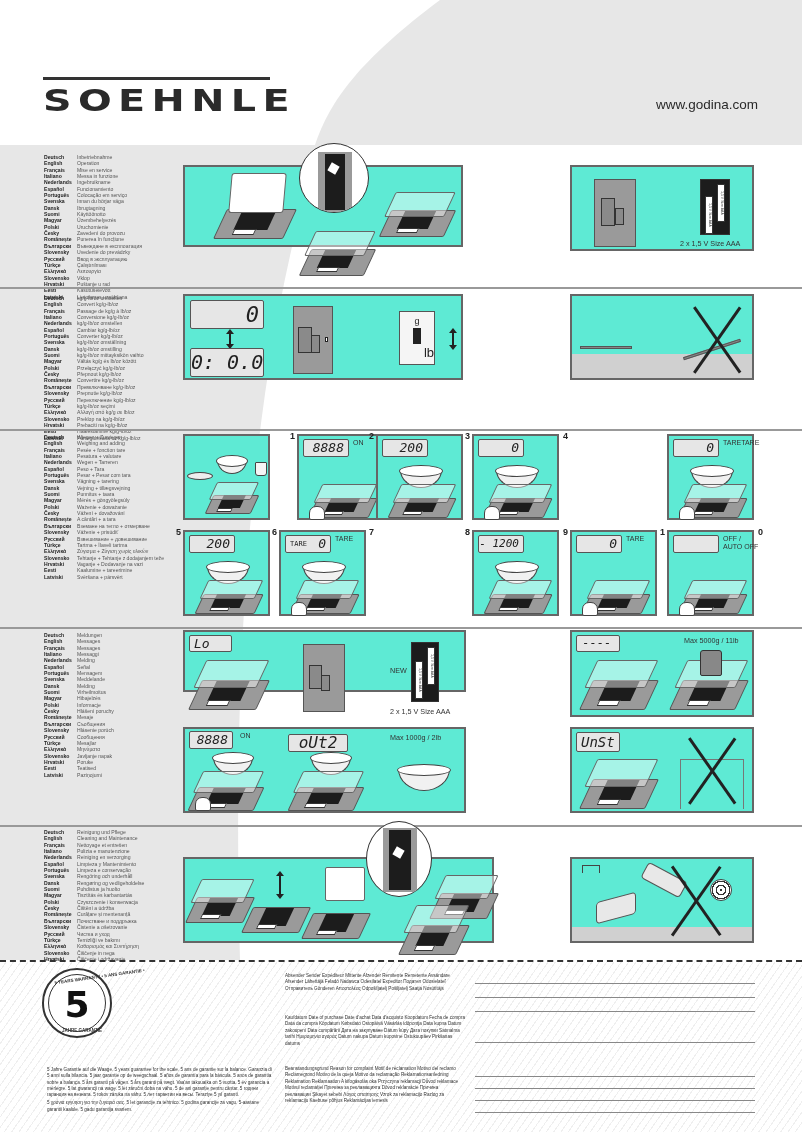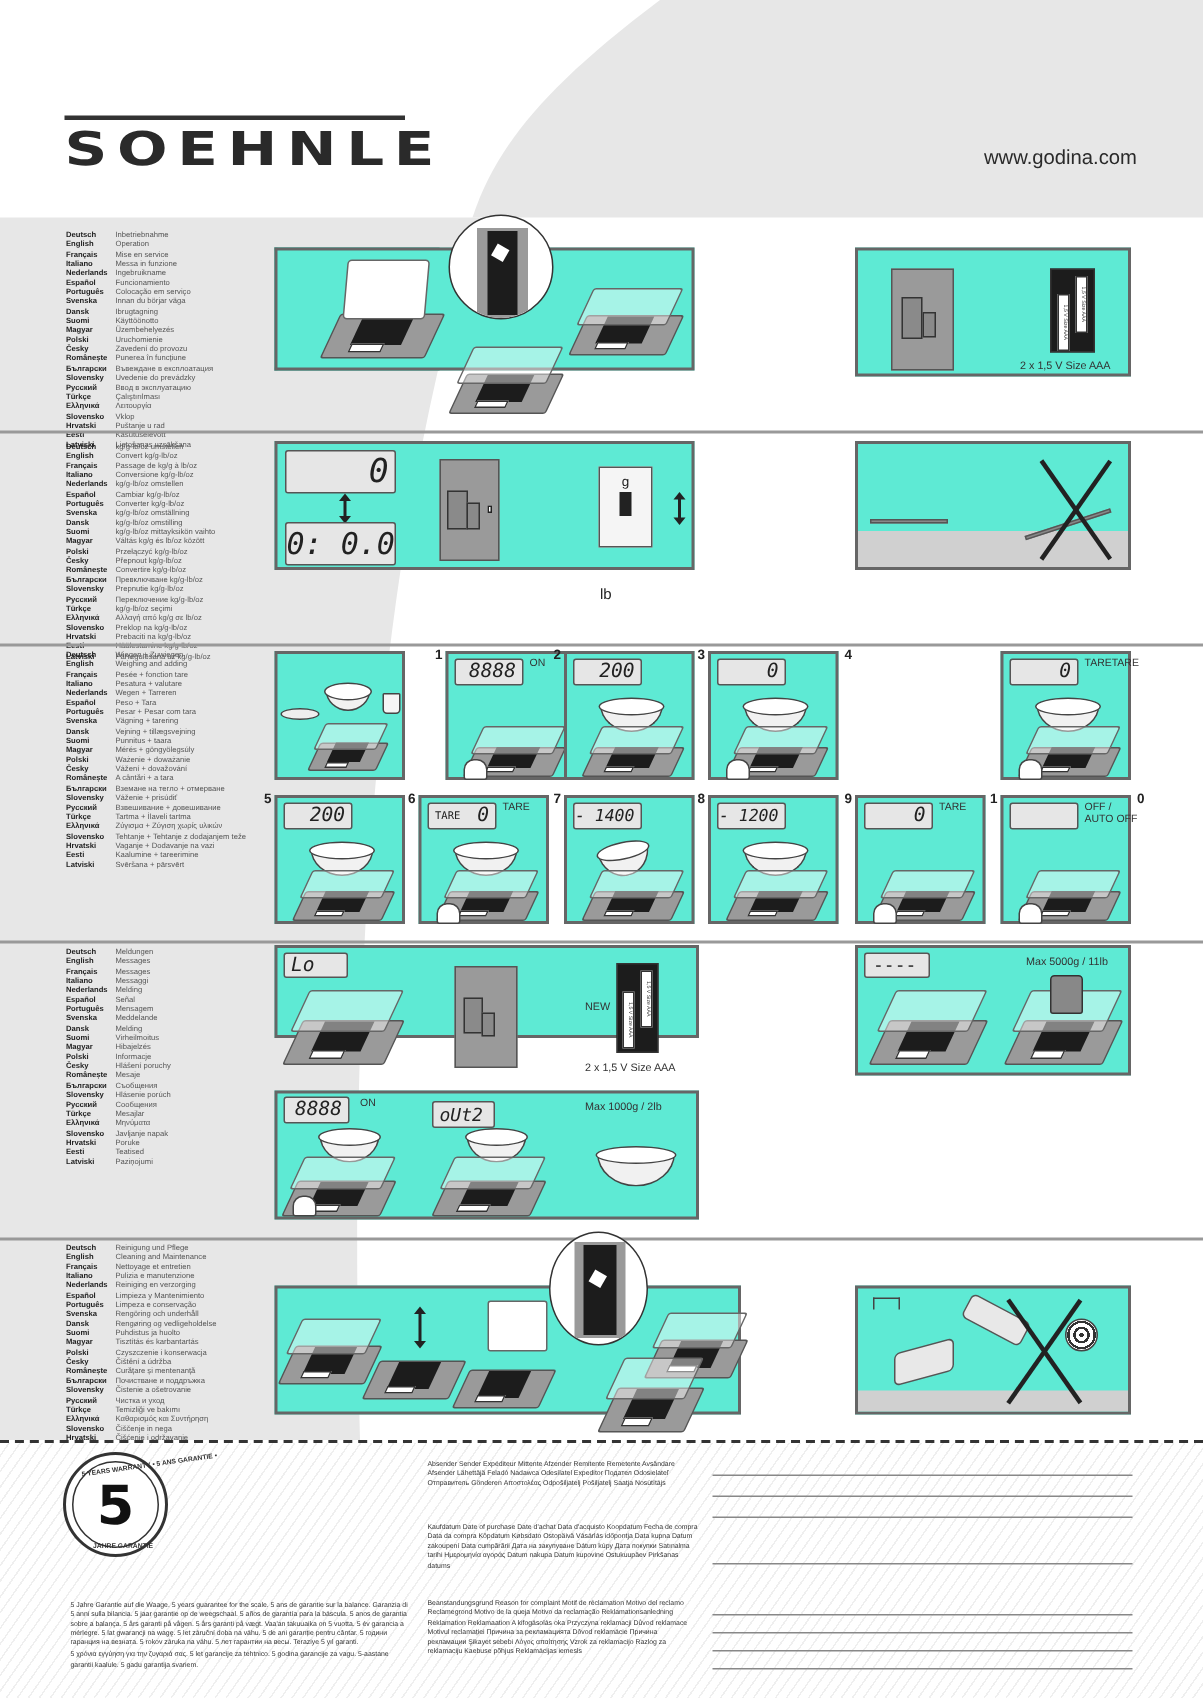--- a/index.html
+++ b/index.html
@@ -311,21 +311,21 @@
     <div class="arrow-v" style="left:44px;top:37px;height:12px;"></div>
     <div class="lcd" style="left:5px;top:52px;width:74px;height:29px;font-size:20px;line-height:27px;">0: 0.0</div>
     <div class="back-panel" style="left:108px;top:10px;width:40px;height:68px;">
       <div style="position:absolute;left:4px;top:20px;width:14px;height:26px;border:1px solid #333;background:#8a8a8a;"></div>
       <div style="position:absolute;left:17px;top:28px;width:9px;height:18px;border:1px solid #333;background:#8a8a8a;"></div>
       <div style="position:absolute;left:31px;top:30px;width:3px;height:5px;border:1px solid #222;background:#fff;"></div>
     </div>
     <div class="switch" style="left:214px;top:15px;width:36px;height:54px;">
       <div style="position:absolute;left:0;right:0;top:4px;text-align:center;font-size:9px;">g</div>
       <div style="position:absolute;left:13px;top:16px;width:8px;height:16px;background:#222;"></div>
-      <div style="position:absolute;left:0;right:0;top:33px;text-align:left;font-size:10px;margin-top:46px;">lb</div>
+      <div style="position:absolute;left:0;right:0;top:33px;text-align:right;font-size:13px;">lb</div>
     </div>
     <div class="arrow-v" style="left:267px;top:36px;height:14px;"></div>
   </div>
   <div class="panel" style="left:570px;top:7px;width:184px;height:86px;">
     <div class="ground" style="left:0;bottom:0;width:100%;height:24px;"></div>
     <div style="position:absolute;left:8px;top:50px;width:52px;height:3px;background:#888;border:1px solid #555;"></div>
     <div style="position:absolute;left:110px;top:52px;width:60px;height:3px;background:#888;border:1px solid #555;transform:rotate(-18deg);"></div>
     <div class="xmark" style="left:120px;top:4px;width:50px;height:80px;"></div>
   </div>
 </div>
@@ -508,30 +508,20 @@
       <div class="bowl" style="left:22px;top:34px;width:42px;height:18px;"></div>
       <div class="scale" style="left:14px;top:48px;width:60px;height:34px;">
         <div class="base"></div>
         <div class="inner"></div>
         <div class="disp"></div>
         <div class="plate"></div>
       </div>
       <div class="hand" style="left:10px;top:70px;"></div>
     </div>
     <div class="step-num" style="left: 272px; top: 98px;">6</div>
-    <div class="panel" style="left: 376px; top: 101px; width: 87px; height: 86px;">
-      <div class="lcd" style="left:4px;top:3px;width:46px;height:18px;font-size:11px;line-height:16px;"><span>- 1400</span></div>
-      <div class="bowl" style="left:22px;top:34px;width:34px;height:18px;transform:rotate(-12deg);"></div>
-      <div class="scale" style="left:14px;top:48px;width:60px;height:34px;">
-        <div class="base"></div>
-        <div class="inner"></div>
-        <div class="disp"></div>
-        <div class="plate"></div>
-      </div>
-    </div>
     <div class="step-num" style="left: 369px; top: 98px;">7</div>
     <div class="panel" style="left: 472px; top: 101px; width: 87px; height: 86px;">
       <div class="lcd" style="left:4px;top:3px;width:46px;height:18px;font-size:11px;line-height:16px;"><span>- 1200</span></div>
       <div class="bowl" style="left:22px;top:34px;width:42px;height:18px;"></div>
       <div class="scale" style="left:14px;top:48px;width:60px;height:34px;">
         <div class="base"></div>
         <div class="inner"></div>
         <div class="disp"></div>
         <div class="plate"></div>
       </div>
@@ -704,32 +694,43 @@
     <div class="lcd" style="left:4px;top:2px;width:44px;height:18px;font-size:13px;line-height:16px;">8888</div>
     <div class="lcd-side" style="left:55px;top:3px;">ON</div>
     <div class="bowl" style="left:28px;top:28px;width:40px;height:18px;"></div>
     <div class="scale" style="left:8px;top:42px;width:66px;height:40px;">
         <div class="base"></div>
         <div class="inner"></div>
         <div class="disp"></div>
         <div class="plate"></div>
       </div>
     <div class="hand" style="left:10px;top:68px;"></div>
-    <div class="lcd left" style="left:103px;top:5px;width:42px;height:18px;font-size:12px;line-height:16px;">oUt2</div>
+    <div class="lcd left" style="left:103px;top:5px;width:60px;height:18px;font-size:16px;line-height:16px;text-align:center;">oUt2</div>
     <div class="bowl" style="left:126px;top:28px;width:40px;height:18px;"></div>
     <div class="scale" style="left:108px;top:42px;width:66px;height:40px;">
         <div class="base"></div>
         <div class="inner"></div>
         <div class="disp"></div>
         <div class="plate"></div>
       </div>
     <div class="cap" style="left:205px;top:4px;">Max 1000g / 2lb</div>
     <div class="bowl" style="left:213px;top:40px;width:52px;height:22px;"></div>
   </div>
 
+  <div class="panel" style="left:570px;top:100px;width:184px;height:86px;">
+    <div class="lcd left" style="left:4px;top:3px;width:44px;height:20px;font-size:14px;line-height:18px;">UnSt</div>
+    <div class="scale" style="left:14px;top:30px;width:66px;height:50px;">
+        <div class="base"></div>
+        <div class="inner"></div>
+        <div class="disp"></div>
+        <div class="plate"></div>
+      </div>
+    <div style="position:absolute;left:108px;top:30px;width:64px;height:50px;border:1.5px solid #777;border-bottom:none;"></div>
+    <div class="xmark" style="left:115px;top:2px;width:50px;height:80px;"></div>
+  </div>
 </div>
 
 <div class="section" style="top:825px;height:135px;">
   <div class="divider"></div>
   <div class="lang-list" style="top:4px;">
       <div class="lang-row">
         <span class="ln">Deutsch</span>
         <span class="lt">Reinigung und Pflege</span>
       </div>
       <div class="lang-row">

